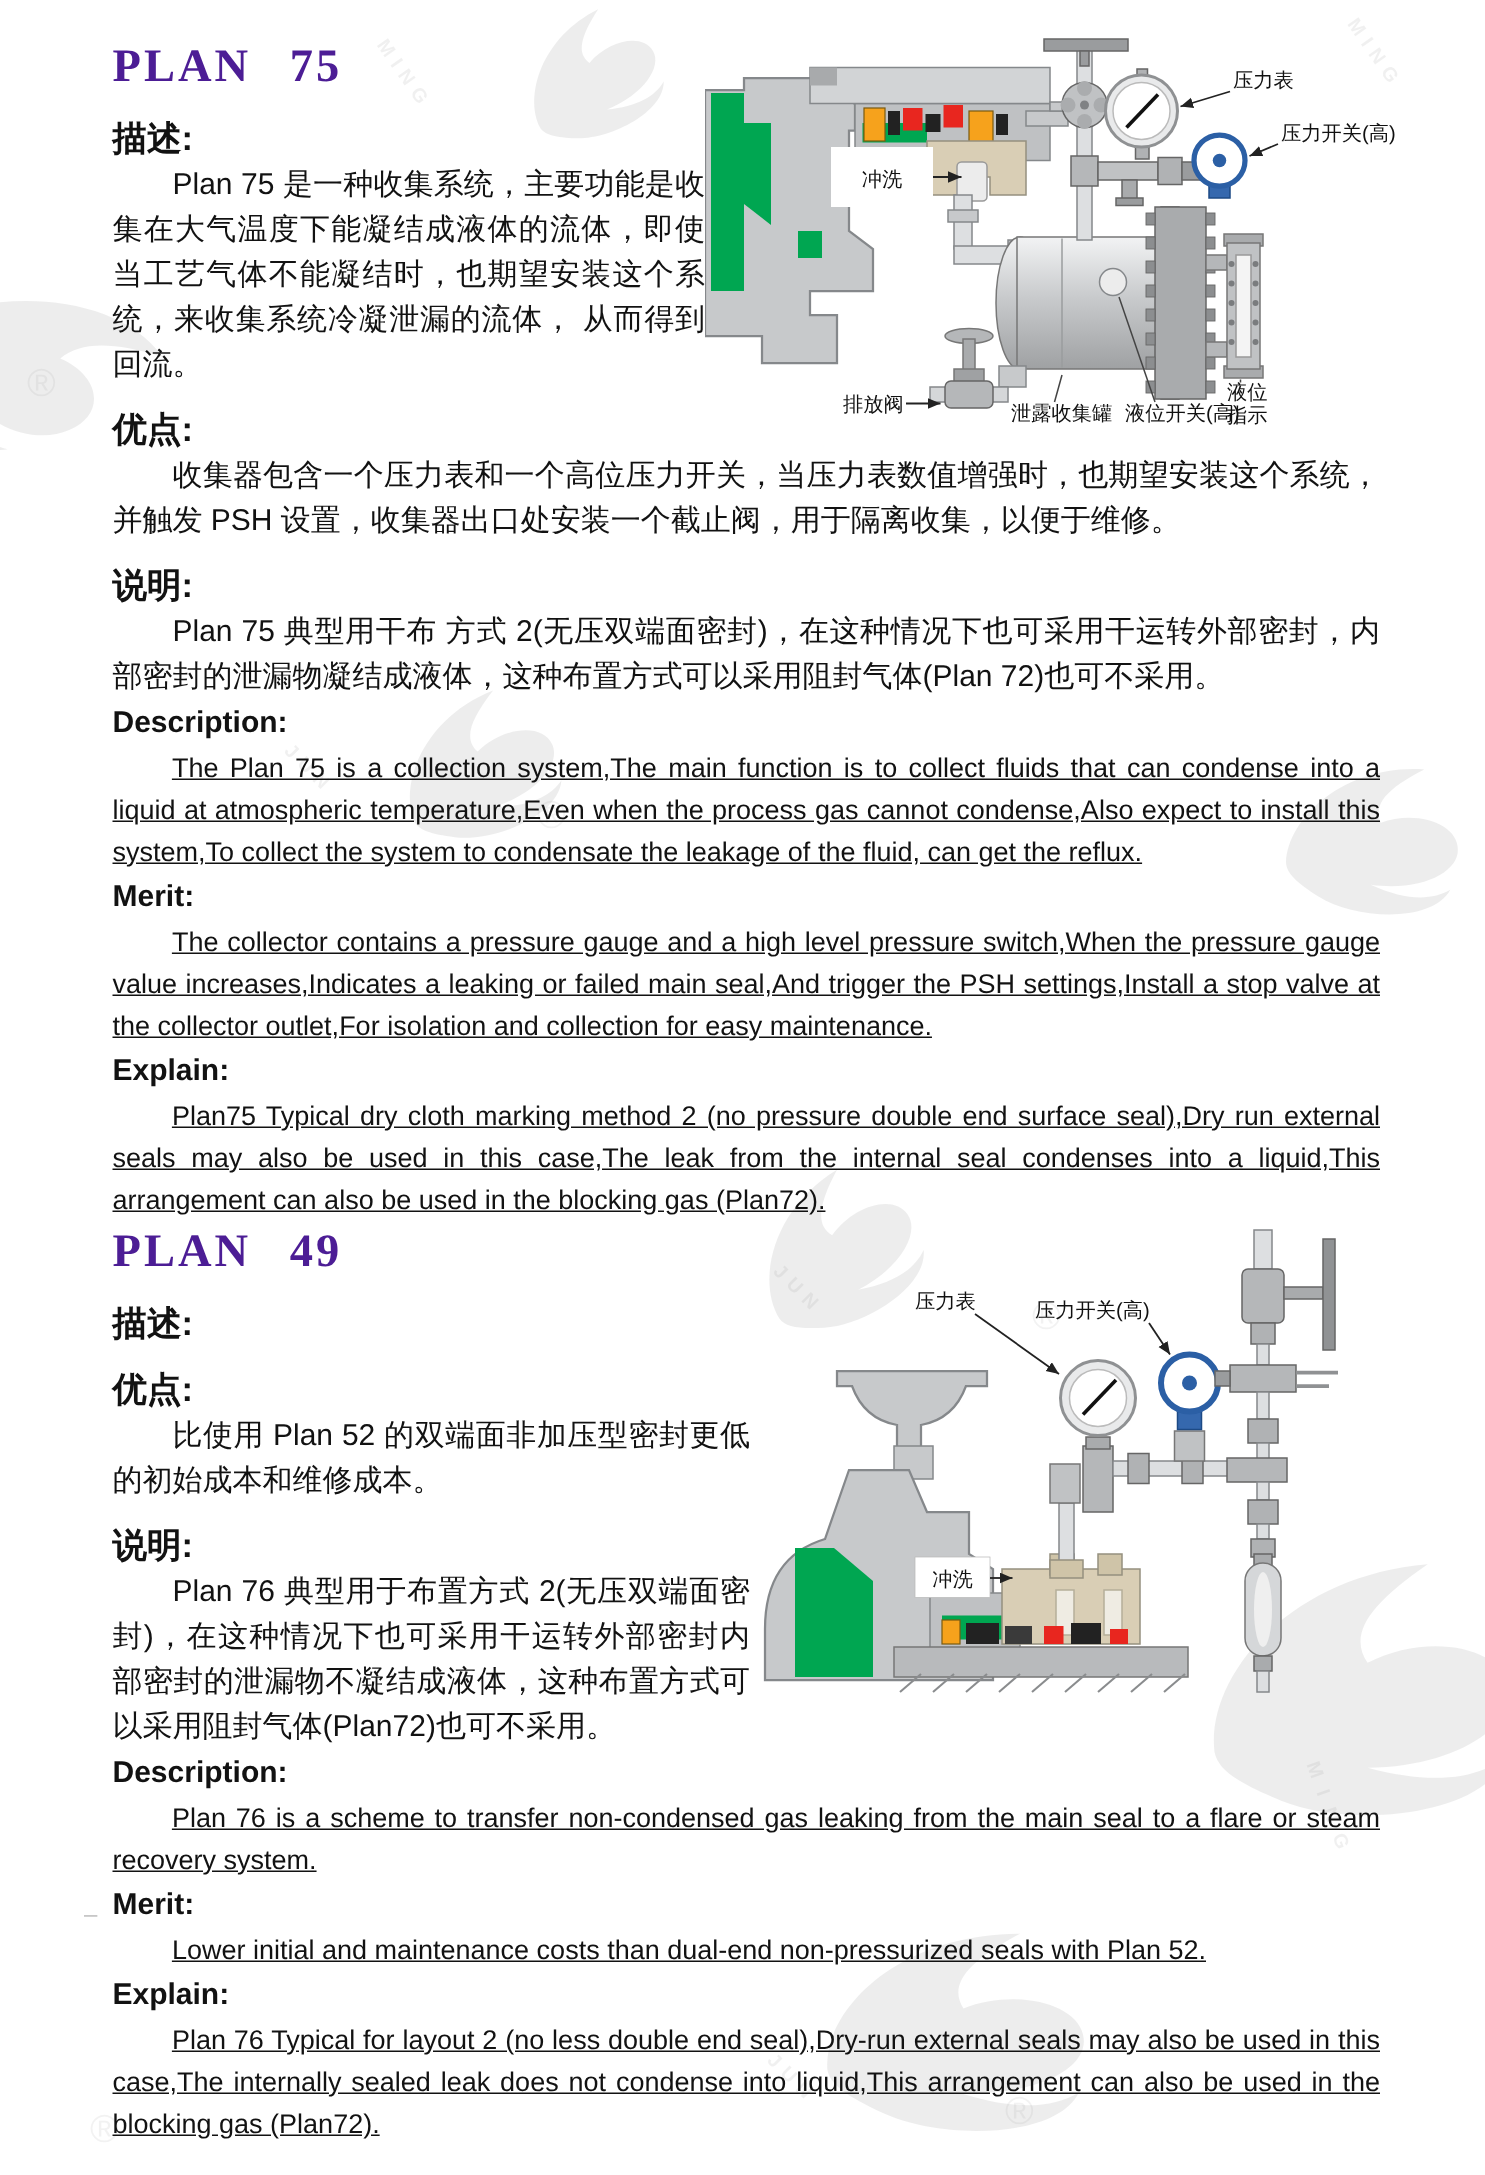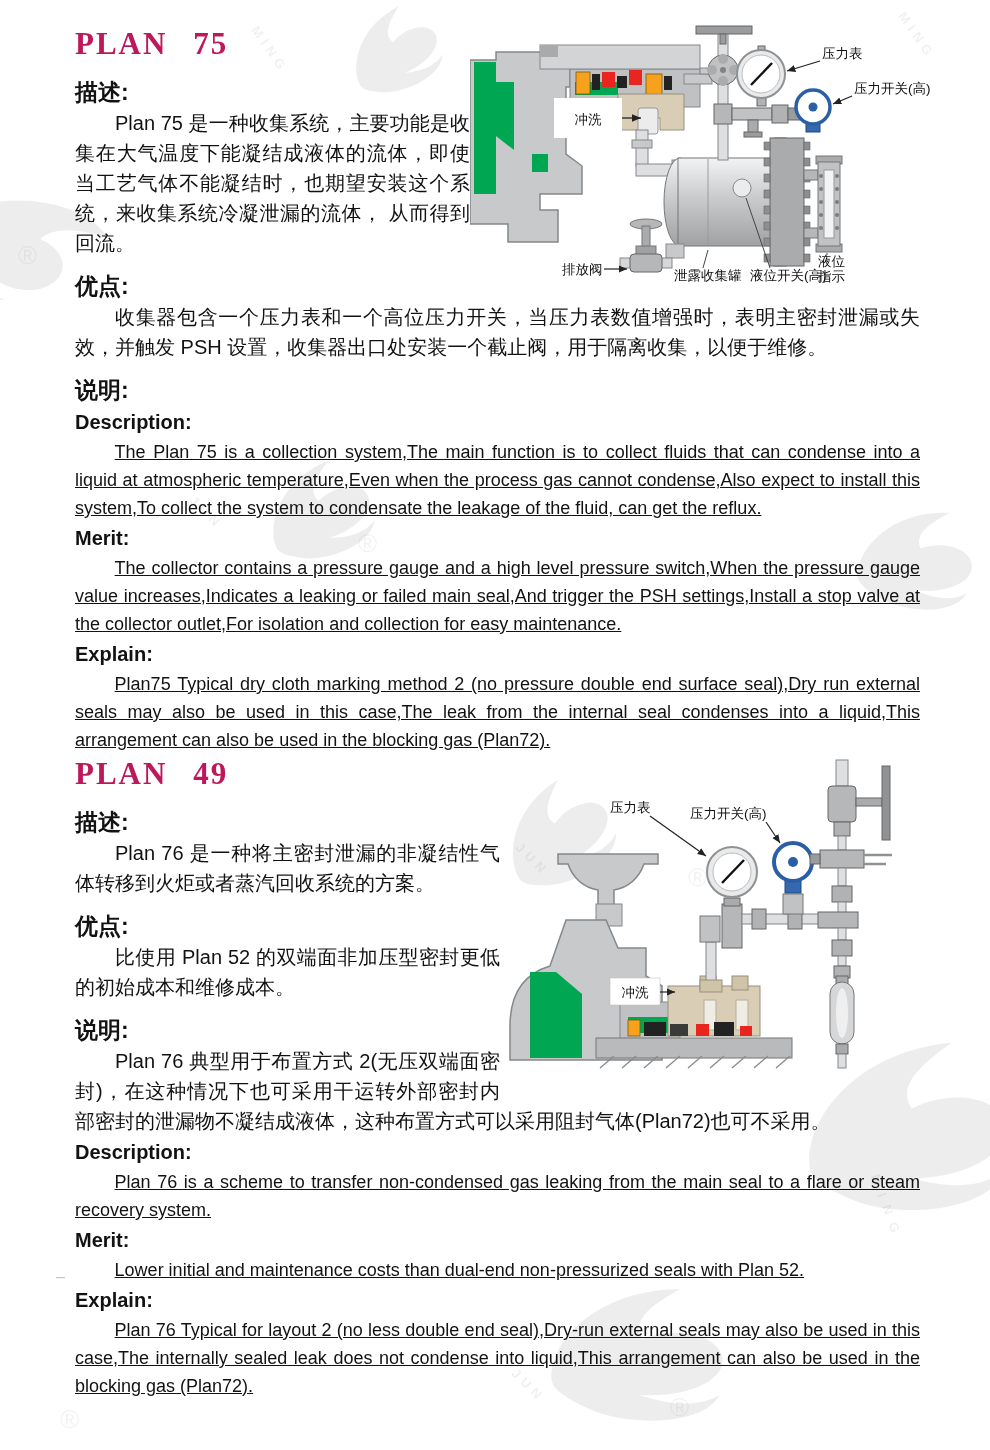--- a/index.html
+++ b/index.html
@@ -1,21 +1,21 @@
 <!DOCTYPE html>
 <html><head>
 <meta charset="utf-8">
 <style>
   html,body{margin:0;padding:0;background:#fff;}
   .page{position:relative;width:990px;height:1450px;background:#ffffff;overflow:hidden;
         font-family:"Liberation Sans","DejaVu Sans",sans-serif;color:#121212;}
   .plan{padding:0 70px 0 75px;}
   .plan.first{padding-top:24px;}
   .plan::after{content:"";display:block;clear:both;}
-  .plan-title{font-family:"Liberation Serif","DejaVu Serif",serif;color:#be185d;
+  .plan-title{font-family:"Liberation Serif","DejaVu Serif",serif;color:#4c1d95;
               font-size:31px;font-weight:600;letter-spacing:2px;word-spacing:16px;
               margin:0;line-height:40px;}
   h2{margin:0;}
   .zh-h{font-size:23px;font-weight:700;line-height:32px;margin-top:12px;}
   .en-h{font-size:20px;font-weight:700;line-height:32px;}
   .zh{font-size:20px;line-height:30px;margin:0;text-align:justify;text-indent:2em;}
   .en{font-size:18px;line-height:28px;margin:0;text-align:justify;text-indent:2.2em;text-decoration:underline;}
   .diagram{float:right;position:relative;margin-right:-70px;margin-bottom:6px;}
   .d75{width:520px;height:272px;margin-top:-12px;}
   .d76{width:490px;height:330px;margin-top:0;}
@@ -222,22 +222,23 @@
           <text class="dlabel" x="348" y="269">指示</text>
           <line x1="357" y1="243" x2="357" y2="241" stroke="#444" stroke-width="1"></line>
         </g>
       </svg>
     </div>
 
     <h1 class="plan-title">PLAN 75</h1>
     <h2 class="zh-h">描述:</h2>
     <p class="zh">Plan 75 是一种收集系统，主要功能是收集在大气温度下能凝结成液体的流体，即使当工艺气体不能凝结时，也期望安装这个系统，来收集系统冷凝泄漏的流体， 从而得到回流。</p>
     <h2 class="zh-h">优点:</h2>
-    <p class="zh">收集器包含一个压力表和一个高位压力开关，当压力表数值增强时，表明主密封泄漏或失效，并触发 PSH 设置，收集器出口处安装一个截止阀，用于隔离收集，以便于维修。</p>
+    <p class="zh">收集器包含一个压力表和一个高位压力开关，当压力表数值增强时，也期望安装这个系统，并触发 PSH 设置，收集器出口处安装一个截止阀，用于隔离收集，以便于维修。</p>
     <h2 class="zh-h">说明:</h2>
+    <p class="zh">Plan 75 典型用干布 方式 2(无压双端面密封)，在这种情况下也可采用干运转外部密封，内部密封的泄漏物凝结成液体，这种布置方式可以采用阻封气体(Plan 72)也可不采用。</p>
     <h2 class="en-h">Description:</h2>
     <p class="en">The Plan 75 is a collection system,The main function is to collect fluids that can condense into a liquid at atmospheric temperature,Even when the process gas cannot condense,Also expect to install this system,To collect the system to condensate the leakage of the fluid, can get the reflux.</p>
     <h2 class="en-h">Merit:</h2>
     <p class="en">The collector contains a pressure gauge and a high level pressure switch,When the pressure gauge value increases,Indicates a leaking or failed main seal,And trigger the PSH settings,Install a stop valve at the collector outlet,For isolation and collection for easy maintenance.</p>
     <h2 class="en-h">Explain:</h2>
     <p class="en">Plan75 Typical dry cloth marking method 2 (no pressure double end surface seal),Dry run external seals may also be used in this case,The leak from the internal seal condenses into a liquid,This arrangement can also be used in the blocking gas (Plan72).</p>
   </section>
 
   <section class="plan">
 
@@ -342,21 +343,20 @@
           <text class="dlabel" x="110" y="58">压力表</text>
           <line x1="150" y1="62" x2="206" y2="102" stroke="#222" stroke-width="1.2" marker-end="url(#arr76)"></line>
           <text class="dlabel" x="190" y="64">压力开关(高)</text>
           <line x1="266" y1="68" x2="280" y2="89" stroke="#222" stroke-width="1.2" marker-end="url(#arr76)"></line>
         </g>
       </svg>
     </div>
 
     <h1 class="plan-title">PLAN 49</h1>
     <h2 class="zh-h">描述:</h2>
-    <p class="zh">Plan 76 是一种将主密封泄漏的非凝结性气体转移到火炬或者蒸汽回收系统的方案。</p>
     <h2 class="zh-h">优点:</h2>
     <p class="zh">比使用 Plan 52 的双端面非加压型密封更低的初始成本和维修成本。</p>
     <h2 class="zh-h">说明:</h2>
     <p class="zh">Plan 76 典型用于布置方式 2(无压双端面密封)，在这种情况下也可采用干运转外部密封内部密封的泄漏物不凝结成液体，这种布置方式可以采用阻封气体(Plan72)也可不采用。</p>
     <h2 class="en-h">Description:</h2>
     <p class="en">Plan 76 is a scheme to transfer non-condensed gas leaking from the main seal to a flare or steam recovery system.</p>
     <h2 class="en-h">Merit:</h2>
     <p class="en">Lower initial and maintenance costs than dual-end non-pressurized seals with Plan 52.</p>
     <h2 class="en-h">Explain:</h2>
     <p class="en">Plan 76 Typical for layout 2 (no less double end seal),Dry-run external seals may also be used in this case,The internally sealed leak does not  condense into liquid,This arrangement can also be used in the blocking gas (Plan72).</p>

